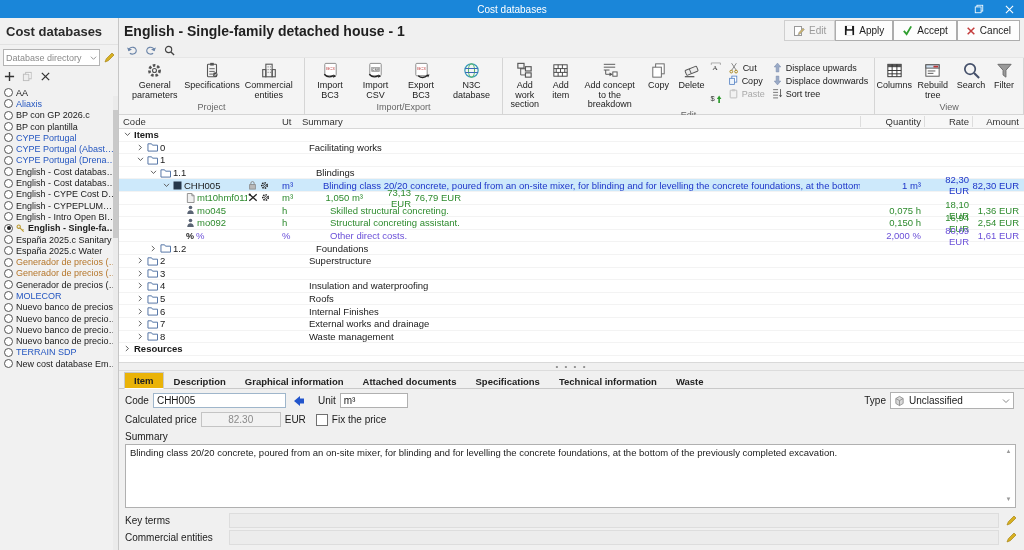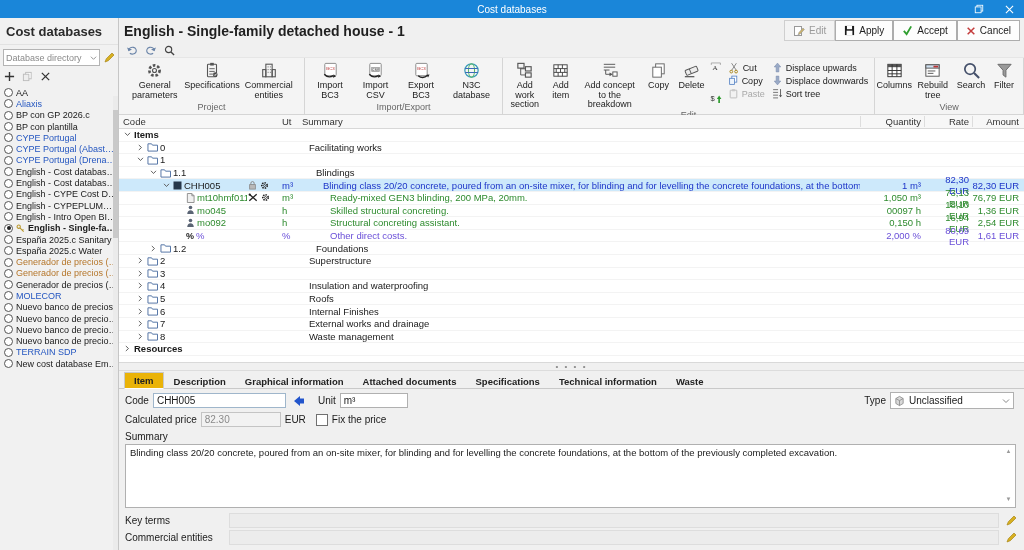--- a/index.html
+++ b/index.html
@@ -79,21 +79,21 @@
   .tab{padding:2px 9px 2px;font-weight:bold;font-size:9.5px;color:#222;position:relative;top:1px}
   .tab.active{background:#eab308;border:1px solid #c9c9c9;border-bottom:1px solid #fff}
   .frow{display:flex;align-items:center;gap:4px;padding:3px 6px 0;font-size:10px}
   .inp{background:#fff;border:1px solid #9fb6cb;height:15px;display:flex;align-items:center;
        padding:0 3px;box-sizing:border-box}
   .inp.plain{border-color:#b0b0b0}
   .type-wrap{margin-left:auto;display:flex;align-items:center;gap:4px;padding-right:4px}
   .select{width:124px;height:17px;background:#fff;border:1px solid #b0b0b0;display:flex;
           align-items:center;gap:4px;padding:0 3px;box-sizing:border-box}
   .select .cv{margin-left:auto;color:#777}
-  .calc{width:80px;justify-content:flex-start;background:#f2f2f2;color:#8a8a8a;border:1px solid #c4c4c4}
+  .calc{width:80px;justify-content:center;background:#f2f2f2;color:#8a8a8a;border:1px solid #c4c4c4}
   .cbx{width:10px;height:10px;border:1px solid #707070;background:#fff;display:inline-block}
   .sum-label{padding:4px 6px 1px;font-size:10px}
   .sum-area{margin:1px 8px 4px 6px;background:#fff;border:1px solid #b0b0b0;height:58px;
             position:relative;font-size:9.5px;padding:2px 16px 2px 4px;line-height:1.3;overflow:hidden}
   .sum-scroll{position:absolute;right:1px;top:1px;bottom:1px;width:11px;display:flex;
               flex-direction:column;justify-content:space-between;align-items:center;
               color:#999;font-size:6px;padding:2px 0;box-sizing:border-box}
   .kv-row{display:flex;align-items:center;gap:4px;padding:1px 6px 1px;font-size:10px}
   .kv-label{width:100px;min-width:100px}
   .kv-field{flex:1;height:13px;background:#ececec;border:1px solid #ddd}
@@ -770,40 +770,39 @@
                 </svg>
               </span>
               <span class="ric-wrap">
                 <svg width="9" height="9" viewBox="0 0 12 12">
                   <circle cx="6" cy="6" r="3.6" fill="none" stroke="#222" stroke-width="2.2" stroke-dasharray="1.9 1.4"></circle>
                   <circle cx="6" cy="6" r="1.3" fill="none" stroke="#222"></circle>
                 </svg>
               </span>
             </span>
             <span class="c-ut" style="color: rgb(46, 139, 46);">m³</span>
-            <span class="c-sum" style="color: rgb(46, 139, 46); padding-left: 28px;">Ready-mixed GEN3 blinding, 200 MPa, 20mm.</span>
             <span class="c-qty" style="color: rgb(46, 139, 46);">1,050 m³</span>
             <span class="c-rate" style="color: rgb(46, 139, 46);">73,13 EUR</span>
             <span class="c-amt" style="color: rgb(46, 139, 46);">76,79 EUR</span>
           </div>
           <div class="g-row">
             <span class="c-code" style="padding-left: 56px;">
               <span class="chev"></span>
               <span class="ric-wrap">
                 <svg width="9" height="10" viewBox="0 0 11 12">
                   <circle cx="5.5" cy="3" r="2.2" fill="#5a6474"></circle>
                   <path d="M1.5 11c0-3.2 1.8-4.8 4-4.8s4 1.6 4 4.8z" fill="#5a6474"></path>
                 </svg>
               </span>
               <span style="color: rgb(46, 139, 46);">mo045</span>
             </span>
             <span class="c-ic"></span>
             <span class="c-ut" style="color: rgb(46, 139, 46);">h</span>
             <span class="c-sum" style="color: rgb(46, 139, 46); padding-left: 28px;">Skilled structural concreting.</span>
-            <span class="c-qty" style="color: rgb(46, 139, 46);">00097 h</span>
+            <span class="c-qty" style="color: rgb(46, 139, 46);">0,075 h</span>
             <span class="c-rate" style="color: rgb(46, 139, 46);">18,10 EUR</span>
             <span class="c-amt" style="color: rgb(46, 139, 46);">1,36 EUR</span>
           </div>
           <div class="g-row">
             <span class="c-code" style="padding-left: 56px;">
               <span class="chev"></span>
               <span class="ric-wrap">
                 <svg width="9" height="10" viewBox="0 0 11 12">
                   <circle cx="5.5" cy="3" r="2.2" fill="#5a6474"></circle>
                   <path d="M1.5 11c0-3.2 1.8-4.8 4-4.8s4 1.6 4 4.8z" fill="#5a6474"></path>

